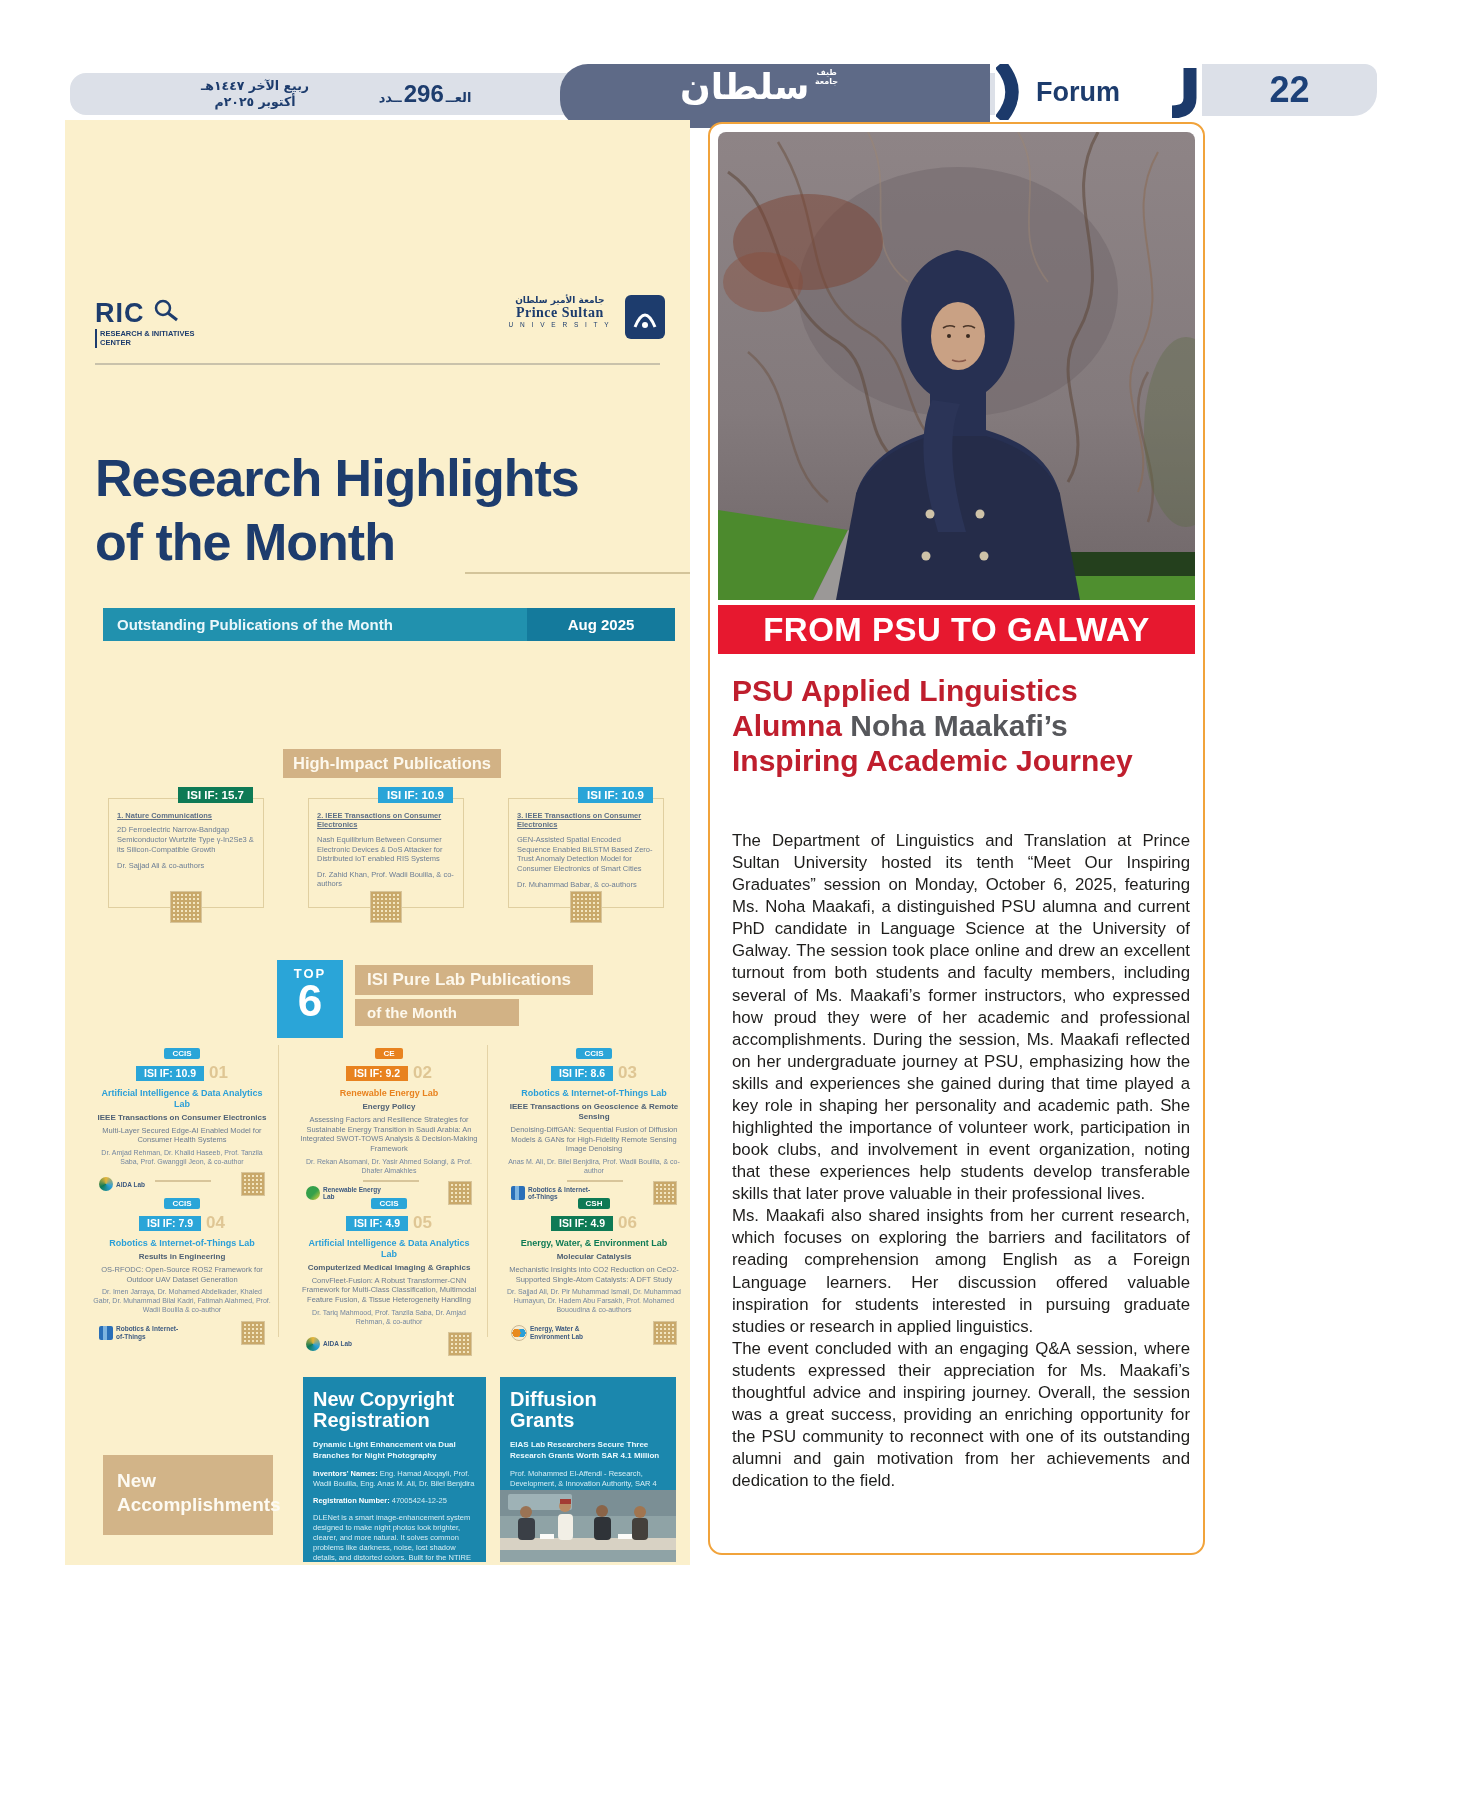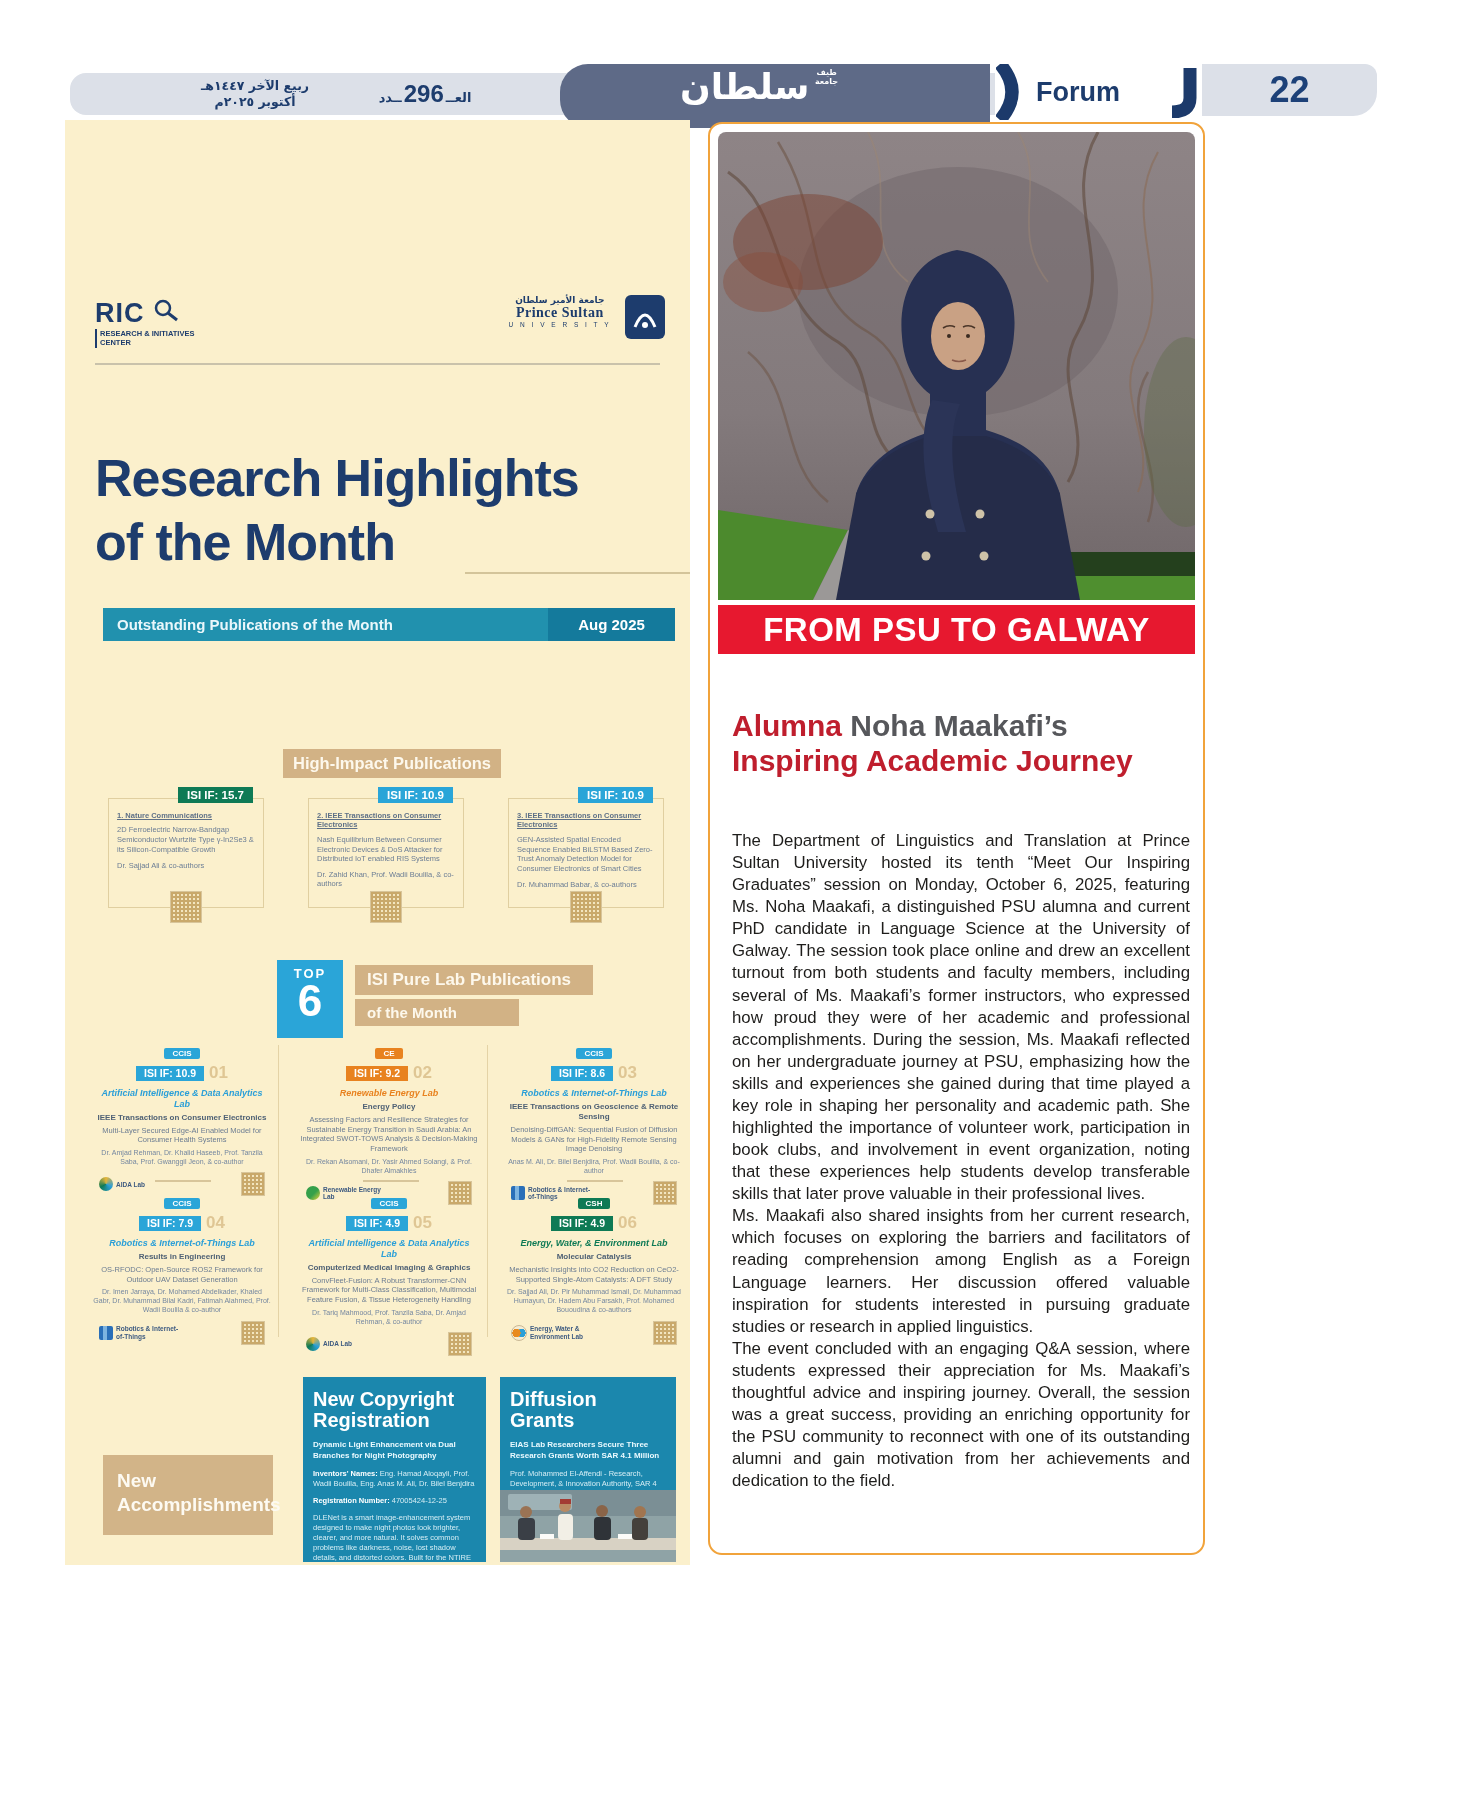--- a/index.html
+++ b/index.html
@@ -32,21 +32,21 @@
   .psu-ar{font-size:9px;font-weight:bold;}
   .psu-name{font-family:"Liberation Serif",serif;font-size:14px;font-weight:bold;letter-spacing:.5px;}
   .psu-univ{font-size:6.5px;letter-spacing:2.5px;}
   .psu-emblem{width:40px;height:44px;background:#1d3c6d;border-radius:6px;position:relative;flex:none;}
   .psu-emblem svg{position:absolute;left:4px;top:4px;}
   .rule1{left:30px;top:243px;width:565px;height:2px;background:#c9c2ab;}
   .big-title{left:30px;color:#1d3c6d;font-size:52px;font-weight:bold;letter-spacing:-1px;line-height:1;}
   .title-line{left:400px;top:452px;width:225px;height:2px;background:#d3c49a;}
   .teal-bar{left:38px;top:488px;width:572px;height:33px;background:#2191ae;display:flex;align-items:center;}
   .teal-left{flex:1;color:#eaf7fb;font-size:15px;font-weight:bold;padding-left:14px;}
-  .teal-right{width:127px;height:100%;background:#147a9c;color:#ffffff;font-size:15px;font-weight:bold;
+  .teal-right{width:148px;height:100%;background:#147a9c;color:#ffffff;font-size:15px;font-weight:bold;
               display:flex;align-items:center;justify-content:center;}
   .tan-banner{background:#d2b285;color:#fdf8ec;font-weight:bold;display:flex;align-items:center;}
   .hi-banner{left:218px;top:629px;width:218px;height:29px;font-size:16.5px;justify-content:center;}
 
   .hi-card{top:678px;width:156px;height:110px;border:1px solid #e0cfa0;padding:12px 8px 6px 8px;box-sizing:border-box;}
   .hi-badge{position:absolute;top:-12px;right:10px;color:#fff;font-size:11.5px;font-weight:bold;padding:2px 9px;white-space:nowrap;}
   .bg-green{background:#0e7a55;} .bg-blue{background:#2aa5d8;} .bg-orange{background:#e8821f;}
   .hi-journal{font-size:7.5px;color:#5e7087;font-weight:bold;margin-bottom:5px;line-height:1.25;text-decoration:underline;}
   .hi-title{font-size:7.5px;color:#6b7d95;line-height:1.3;margin-bottom:6px;}
   .hi-authors{font-size:7.5px;color:#6b7d95;line-height:1.25;}
@@ -61,21 +61,21 @@
   .t6-banner1{left:290px;top:845px;width:226px;height:30px;font-size:17px;padding-left:12px;}
   .t6-banner2{left:290px;top:879px;width:152px;height:27px;font-size:15px;padding-left:12px;}
 
   .vdiv{top:925px;width:1px;height:292px;background:#e4d3a6;}
   .hdiv{top:1060px;width:56px;height:2px;background:#d8c59a;}
   .lab-card{width:178px;text-align:center;box-sizing:border-box;}
   .lab-tag{display:inline-block;color:#fff;font-size:8px;font-weight:bold;padding:1px 8px;border-radius:2px;}
   .lab-badgerow{margin-top:3px;display:flex;align-items:center;justify-content:center;gap:5px;}
   .lab-badge{color:#fff;font-size:10.5px;font-weight:bold;padding:1.5px 8px;white-space:nowrap;}
   .lab-index{font-size:17px;font-weight:bold;color:#dfc694;}
-  .lab-name{font-size:9px;font-weight:bold;margin-top:5px;line-height:1.2;font-style:italic;}
+  .lab-name{font-size:9px;font-weight:bold;margin-top:5px;line-height:1.2;}
   .c-blue{color:#2a9fd8;} .c-orange{color:#e8821f;} .c-green{color:#0e7a55;}
   .lab-journal{font-size:8px;font-weight:bold;color:#4f6175;margin-top:3px;line-height:1.25;}
   .lab-title{font-size:7.5px;color:#6b7c92;margin-top:3px;line-height:1.3;}
   .lab-authors{font-size:7px;color:#7487a0;margin-top:3px;line-height:1.3;}
   .lab-foot{margin-top:6px;display:flex;align-items:center;justify-content:space-between;padding:0 6px;}
   .lab-logo{display:flex;align-items:center;gap:3px;}
   .lab-logo-text{font-size:6.5px;font-weight:bold;color:#3d5a80;text-align:left;line-height:1.1;max-width:70px;}
   .ico{width:14px;height:14px;flex:none;}
   .ico-aida{border-radius:50%;background:conic-gradient(#e7b53a,#2a9fd8,#0e7a55,#e7b53a);}
   .ico-rel{border-radius:50%;background:linear-gradient(135deg,#35a04a 55%,#e7d23a);}
@@ -402,21 +402,21 @@
       <circle cx="212" cy="382" r="4.5" fill="#cfc3a8"></circle>
         <circle cx="262" cy="382" r="4.5" fill="#cfc3a8"></circle>
       <circle cx="208" cy="424" r="4.5" fill="#cfc3a8"></circle>
         <circle cx="266" cy="424" r="4.5" fill="#cfc3a8"></circle>
     </svg>
   </div>
 
   <div class="abs red-banner">FROM PSU TO GALWAY</div>
 
   <div class="abs headline">
-    <br>
+    <span>PSU Applied Linguistics</span><br>
     <span>Alumna</span><span class="hl-gray"> Noha Maakafi’s</span><br>
     <span>Inspiring Academic Journey</span>
   </div>
 
   <div class="abs body-text">
     <p>The Department of Linguistics and Translation at Prince Sultan University hosted its tenth “Meet Our Inspiring Graduates” session on Monday, October 6, 2025, featuring Ms. Noha Maakafi, a distinguished PSU alumna and current PhD candidate in Language Science at the University of Galway. The session took place online and drew an excellent turnout from both students and faculty members, including several of Ms. Maakafi’s former instructors, who expressed how proud they were of her academic and professional accomplishments. During the session, Ms. Maakafi reflected on her undergraduate journey at PSU, emphasizing how the skills and experiences she gained during that time played a key role in shaping her personality and academic path. She highlighted the importance of volunteer work, participation in book clubs, and involvement in event organization, noting that these experiences help students develop transferable skills that later prove valuable in their professional lives.</p>
     <p>Ms. Maakafi also shared insights from her current research, which focuses on exploring the barriers and facilitators of reading comprehension among English as a Foreign Language learners. Her discussion offered valuable inspiration for students interested in pursuing graduate studies or research in applied linguistics.</p>
     <p>The event concluded with an engaging Q&amp;A session, where students expressed their appreciation for Ms. Maakafi’s thoughtful advice and inspiring journey. Overall, the session was a great success, providing an enriching opportunity for the PSU community to reconnect with one of its outstanding alumni and gain motivation from her achievements and dedication to the field.</p>
   </div>
 </div>

